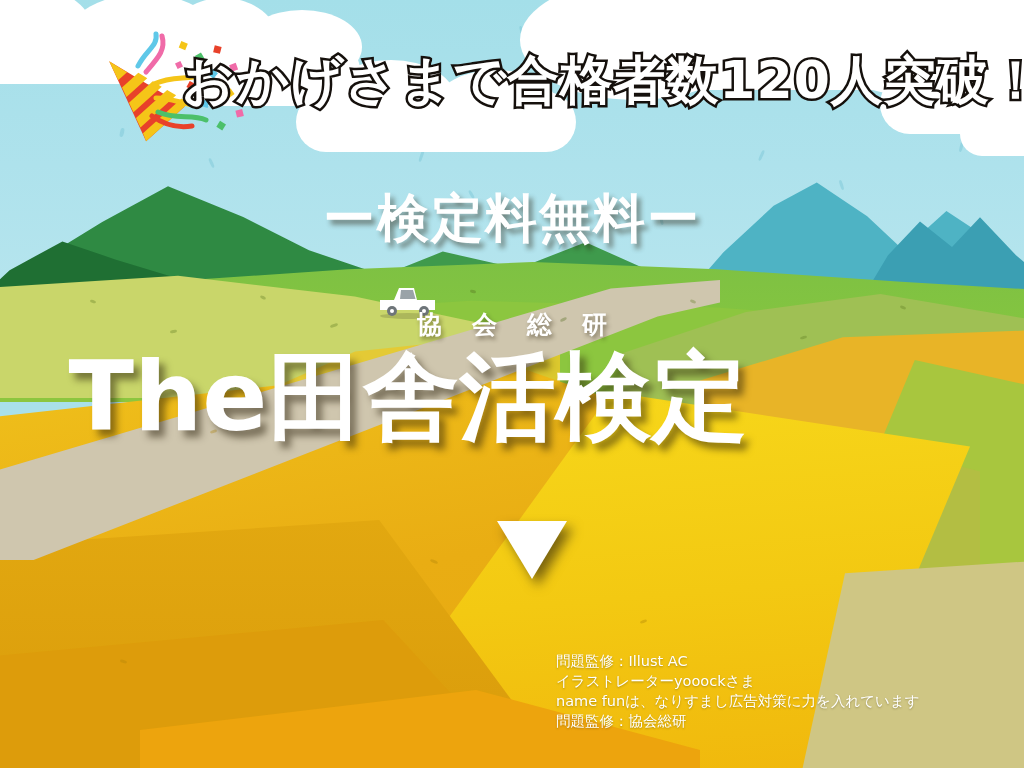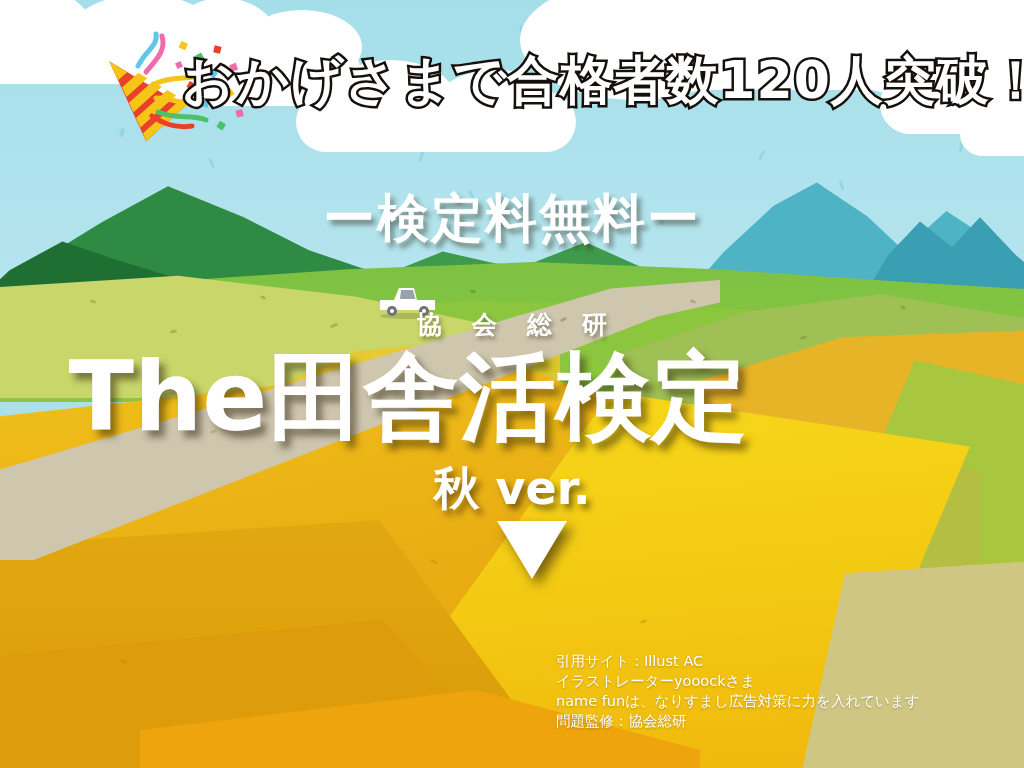--- a/index.html
+++ b/index.html
@@ -342,24 +342,23 @@
   </svg>
 
   <div class="headline">おかげさまで合格者数120人突破！</div>
 
   <div class="free-label">ー検定料無料ー</div>
 
   <div class="furigana">協会総研</div>
 
   <div class="main-title">The田舎活検定</div>
 
-  <div class="sub-ver">秋 ver.</div>
 
   <div class="arrow-down"></div>
 
   <div class="credits">
-    <div>引用サイト：Illust AC</div>
+    <div>問題監修：Illust AC</div>
     <div>イラストレーターyooockさま</div>
     <div>name funは、なりすまし広告対策に力を入れています</div>
     <div>問題監修：協会総研</div>
   </div>
 
 </div>
 
 </body></html>

